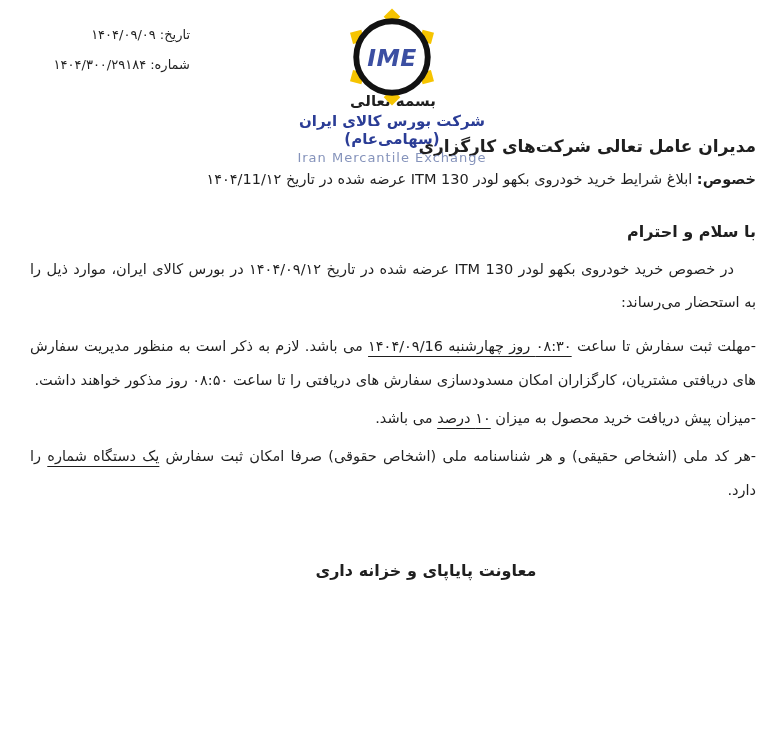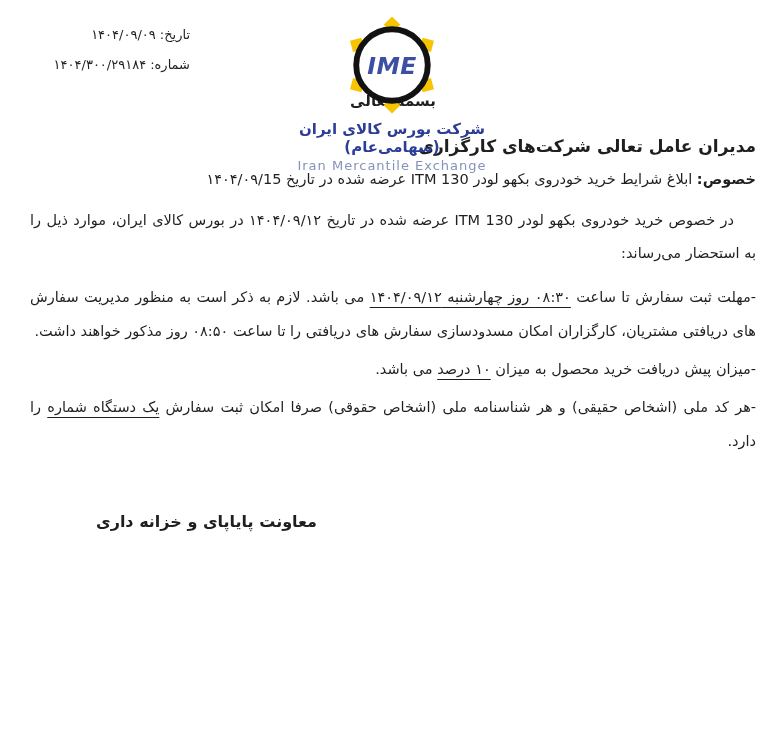--- a/index.html
+++ b/index.html
@@ -20,21 +20,21 @@
     right:594px;              
     text-align:right;
     font-size:13px;
     line-height:30px;
     white-space:nowrap;
   }
   .meta .val{padding-right:4px;}
   
   .logo{
     position:absolute;
-    top:16px;
+    top:8px;
     left:50%;
     transform:translateX(-50%);
     width:240px;
     text-align:center;
   }
   .logo .company-fa{
     font-size:15px;
     font-weight:bold;
     margin-top:2px;
   }
@@ -83,21 +83,21 @@
   }
   .u{
     text-decoration:underline;
     text-underline-offset:5px;
     text-decoration-thickness:1px;
   }
   .signature{
     margin:54px 0 0 0;
     font-weight:bold;
     font-size:16px;
-    text-align:left;
+    text-align:center;
     padding-left:66px;
   }
 </style>
 </head>
 <body>
 
 <div class="page">
 
   <div class="meta">
     <div>
@@ -127,27 +127,28 @@
     <div class="company-fa" style="color:#2b3d96">شرکت بورس کالای ایران (سهامی‌عام)</div>
     <div class="company-en" style="color:#8593bb">Iran Mercantile Exchange</div>
   </div>
 
   <div class="content">
 
     <p class="bismillah">بسمه تعالی</p>
 
     <p class="recipient">مدیران عامل تعالی شرکت‌های کارگزاری</p>
 
-    <p class="subject"><span class="lbl">خصوص:</span><span> ابلاغ شرایط خرید خودروی بکهو لودر ITM 130 عرضه شده در تاریخ ۱۴۰۴/۰۹/15</span></p>
+    <p class="subject"><span class="lbl">خصوص:</span><span> ابلاغ شرایط خرید خودروی بکهو لودر ITM 130 عرضه شده در تاریخ ۱۴۰۴/11/۱۲</span></p>
 
+    <p class="salutation">با سلام و احترام</p>
 
     <p class="intro">در خصوص خرید خودروی بکهو لودر ITM 130 عرضه شده در تاریخ ۱۴۰۴/۰۹/۱۲ در بورس کالای ایران، موارد ذیل را به استحضار می‌رساند:</p>
 
     <div class="bullets">
-      <p class="bullet"><span>-مهلت ثبت سفارش تا ساعت </span><span class="u">۰۸:۳۰ روز چهارشنبه ۱۴۰۴/۰۹/۱۲</span><span> می باشد. لازم به ذکر است به منظور مدیریت سفارش های دریافتی مشتریان، کارگزاران امکان مسدودسازی سفارش های دریافتی را تا ساعت ۰۸:۵۰ روز مذکور خواهند داشت.</span></p>
+      <p class="bullet"><span>-مهلت ثبت سفارش تا ساعت </span><span class="u">۰۸:۳۰ روز چهارشنبه ۱۴۰۴/۰۹/16</span><span> می باشد. لازم به ذکر است به منظور مدیریت سفارش های دریافتی مشتریان، کارگزاران امکان مسدودسازی سفارش های دریافتی را تا ساعت ۰۸:۵۰ روز مذکور خواهند داشت.</span></p>
 
       <p class="bullet"><span>-میزان پیش دریافت خرید محصول به میزان </span><span class="u">۱۰ درصد</span><span> می باشد.</span></p>
 
       <p class="bullet"><span>-هر کد ملی (اشخاص حقیقی) و هر شناسنامه ملی (اشخاص حقوقی) صرفا امکان ثبت سفارش </span><span class="u">یک دستگاه شماره</span><span> را دارد.</span></p>
     </div>
 
     <p class="signature">معاونت پایاپای و خزانه داری</p>
 
   </div>
 </div>

